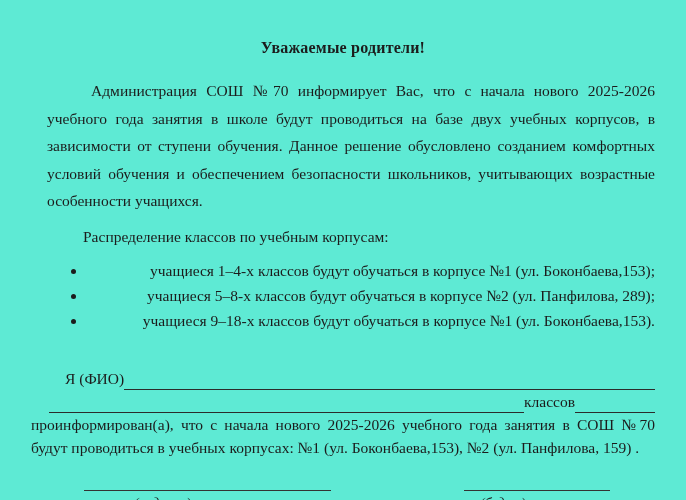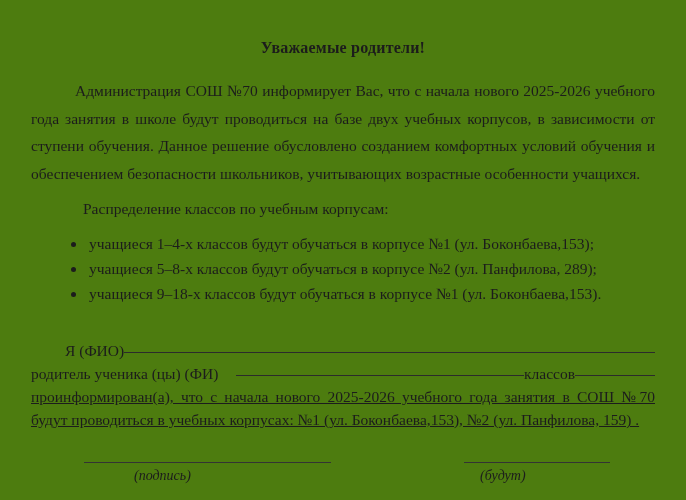--- a/index.html
+++ b/index.html
@@ -3,83 +3,83 @@
 <meta charset="utf-8">
 <style>
   html, body {
     margin: 0;
     padding: 0;
     background: #ffffff;
   }
   .page {
     width: 686px;
     height: 500px;
-    background: #4d7c0f;
+    background: #5eead4;
     box-sizing: border-box;
     padding: 38px 31px 0 31px;
     font-family: "Liberation Serif", "DejaVu Serif", serif;
     color: #1c1c1c;
     font-size: 15.5px;
     overflow: hidden;
   }
   .doc-title {
     margin: 0;
     font-size: 16px;
     font-weight: bold;
     text-align: center;
     line-height: 20px;
     letter-spacing: 0.2px;
   }
   .intro {
-    margin: 19px 0 0 0;
+    margin: 19px 0 0 16px;
     text-align: justify;
     text-indent: 44px;
     line-height: 27.5px;
   }
   .dist-heading {
     margin: 8px;
     text-indent: 44px;
     line-height: 27.5px;
   }
   ul.corpus-list {
     margin: 2px 0 0 0;
     padding-left: 56px;
     list-style-type: disc;
+    text-align: right;
   }
   ul.corpus-list li {
     line-height: 25.2px;
     padding-left: 2px;
   }
   .ack {
     margin-top: 33px;
   }
   .fill-row {
     display: flex;
-    align-items: center;
+    align-items: flex-end;
     line-height: 23px;
   }
   .fill-row .label-indent {
     padding-left: 34px;
     white-space: nowrap;
   }
   .fill-row .label {
     white-space: nowrap;
   }
   .blank {
     height: 4px;
     border-bottom: 1.4px solid #2b2b2b;
   }
   .blank.grow { flex: 1 1 auto; }
   .blank.gap-left { margin-left: 18px; }
   .blank.class-width { width: 80px; flex: 0 0 auto; }
   .statement {
     margin: 0;
     text-align: justify;
     line-height: 23px;
-    text-decoration: underline;
   }
   .signatures {
     margin: 31px 45px 0 53px;
     display: flex;
     justify-content: space-between;
   }
   .sig-col-left { width: 247px; }
   .sig-col-right { width: 146px; }
   .sig-line {
     height: 0;
@@ -112,21 +112,20 @@
   </ul>
 
   <div class="ack">
 
     <div class="fill-row">
       <span class="label-indent">Я (ФИО)</span>
       <span class="blank grow"></span>
     </div>
 
     <div class="fill-row">
-      <span class="label">родитель ученика (цы) (ФИ)</span>
       <span class="blank grow gap-left"></span>
       <span class="label">классов</span>
       <span class="blank class-width"></span>
     </div>
 
     <p class="statement">проинформирован(а), что с начала нового 2025-2026 учебного года занятия в СОШ №70 будут проводиться в учебных корпусах: №1 (ул. Боконбаева,153), №2 (ул. Панфилова, 159) .</p>
   </div>
 
   <div class="signatures">
 

